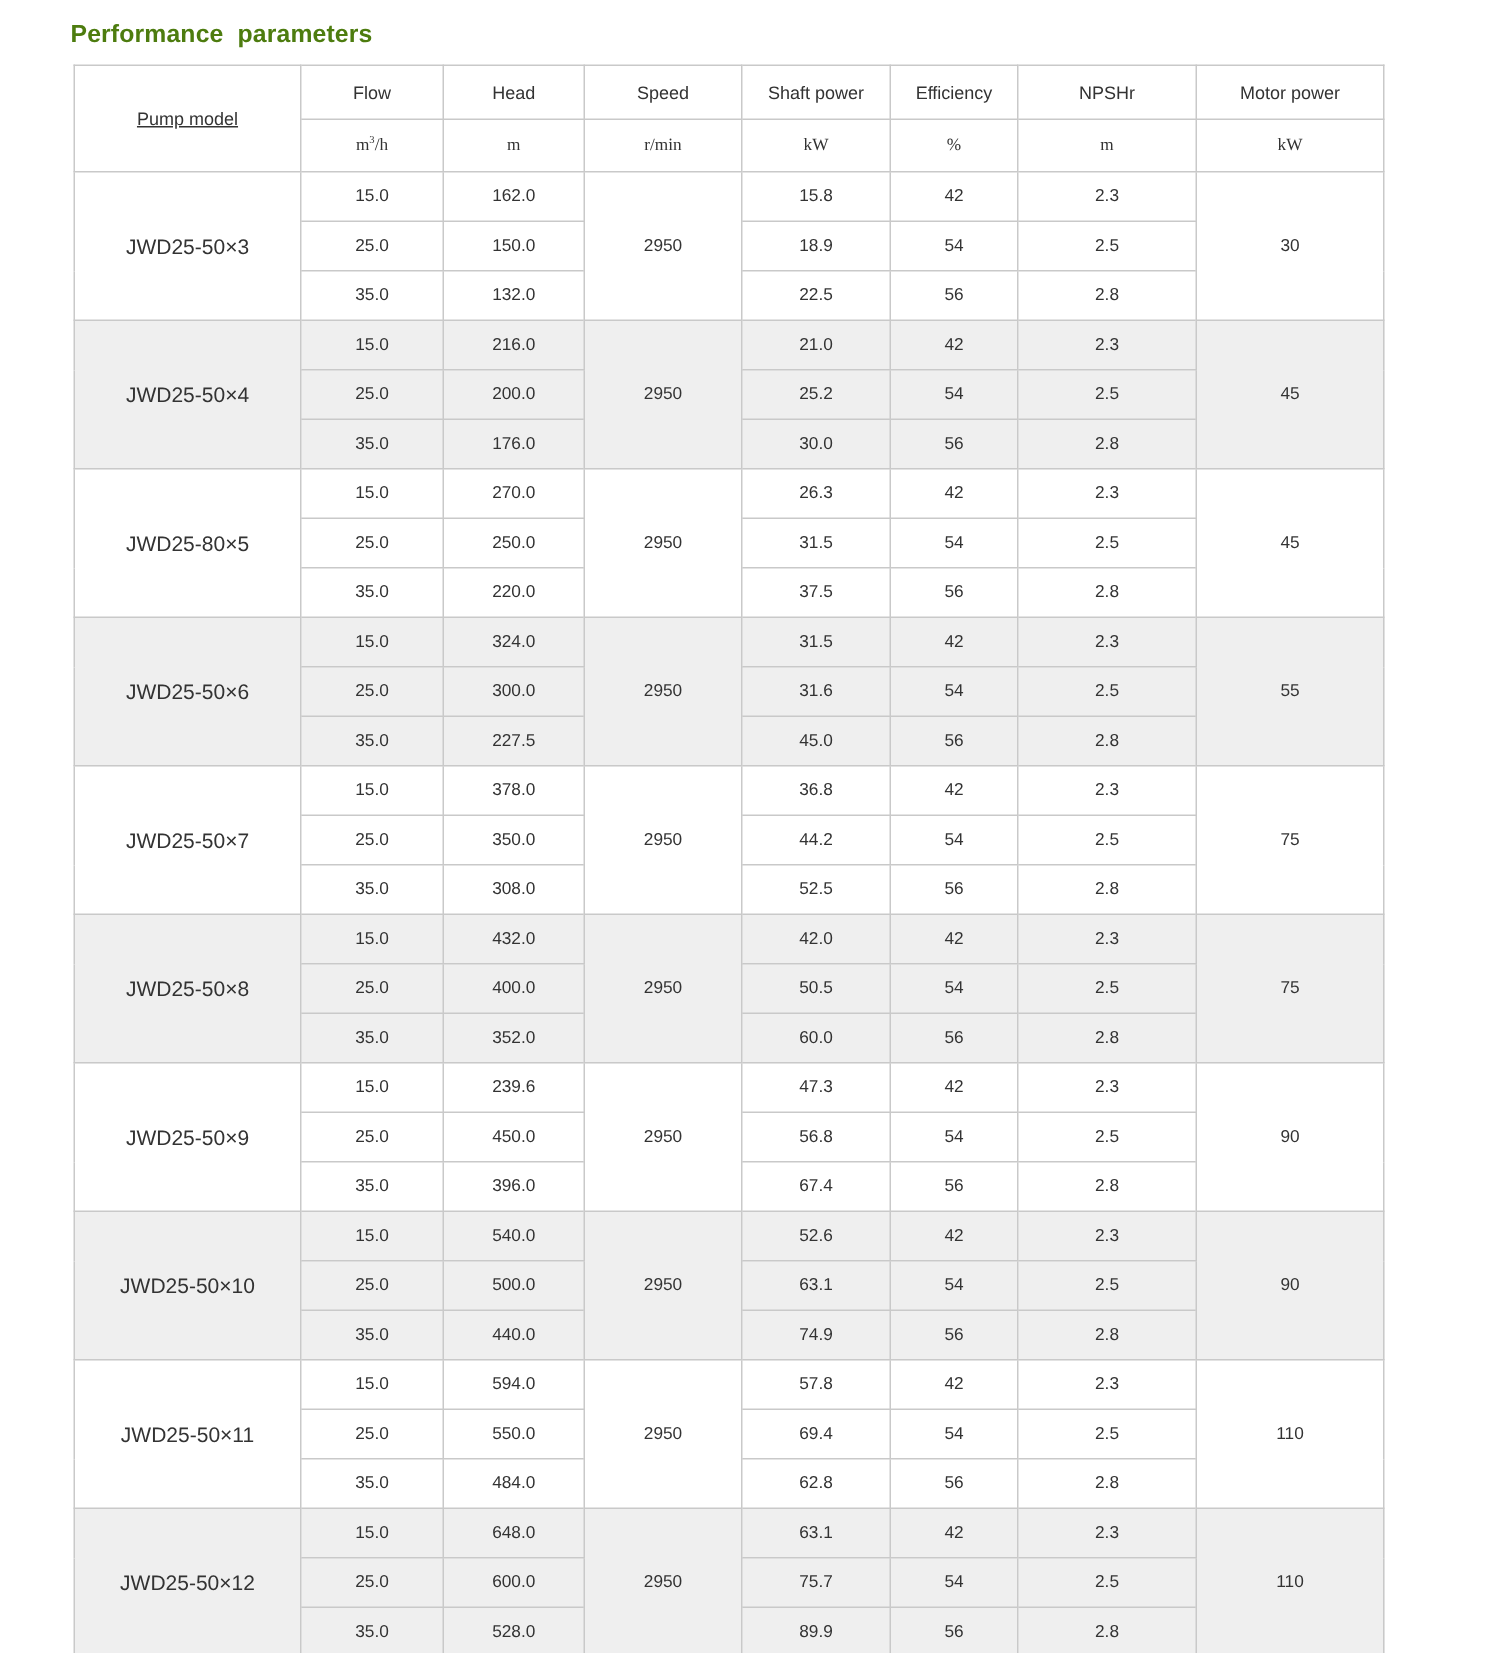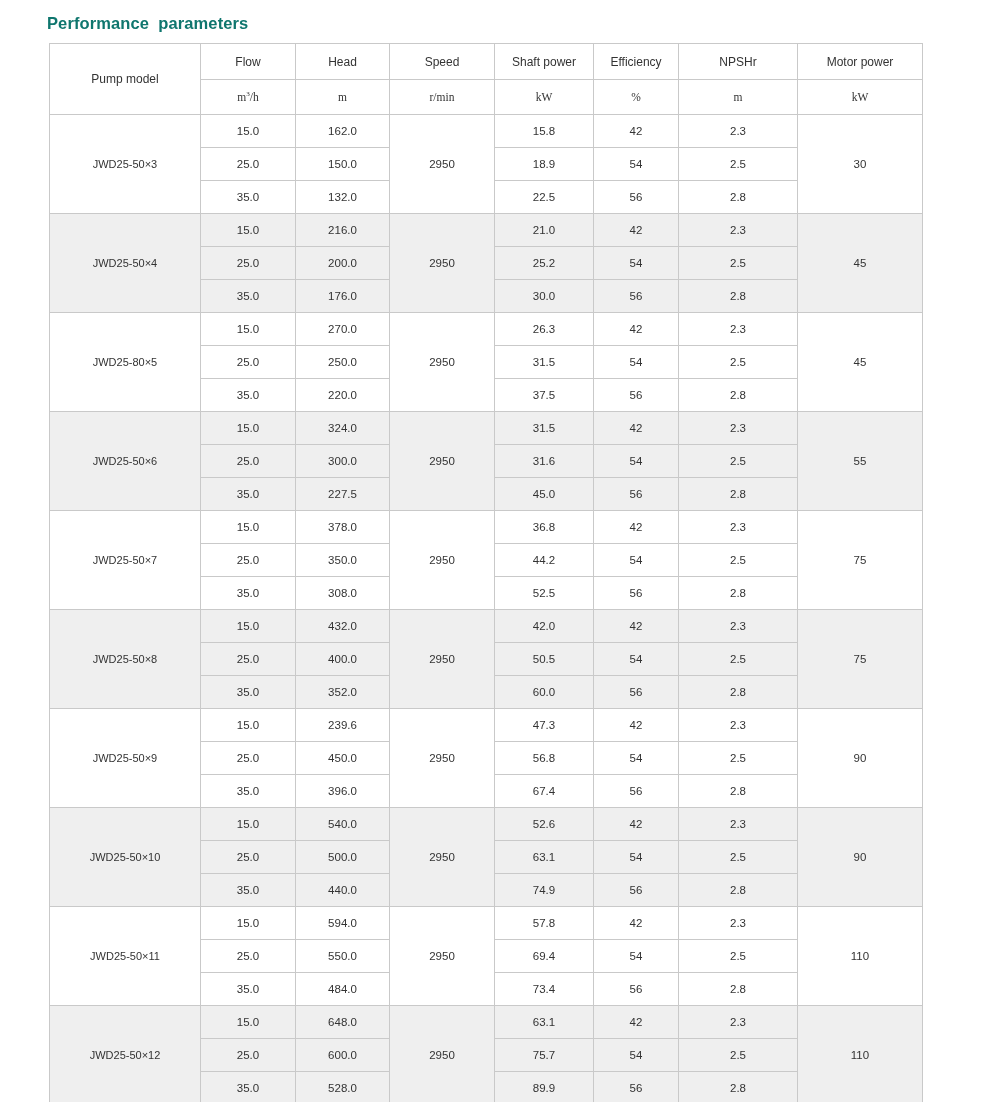--- a/index.html
+++ b/index.html
@@ -16,21 +16,21 @@
     overflow: hidden;
   }
 
   #page-title {
     position: absolute;
     left: 47px;
     top: 14px;
     font-size: 16.5px;
     font-weight: bold;
     letter-spacing: 0.1px;
-    color: #0f766e;
+    color: #4d7c0f;
     white-space: pre;
   }
 
   #table-wrap {
     position: absolute;
     left: 49px;
     top: 43px;
     width: 873px;
   }
 
@@ -63,36 +63,37 @@
     height: 35px;
     margin-left: 27px;
   }
   thead th.unit {
     height: 34px;
     font-size: 11.5px;
     font-family: Liberation Serif, serif;
   }
   thead th.pump-head {
     font-size: 12px;
+    text-decoration: underline;
   }
 
   tbody td {
     height: 32px;
     font-size: 11.5px;
   }
 
   tbody tr.shaded td {
     background: #efefef;
   }
   tbody tr.plain td {
     background: #ffffff;
   }
 
   td.model-cell {
-    font-size: 11px;
+    font-size: 14px;
     color: #333333;
   }
   td.speed-cell, td.motor-cell {
     font-size: 11.5px;
     color: #333333;
   }
 
   sup {
     font-size: 0.62em;
     vertical-align: super;
@@ -353,21 +354,21 @@
         <tr class="plain">
           <td>25.0</td>
           <td>550.0</td>
           <td>69.4</td>
           <td>54</td>
           <td>2.5</td>
         </tr>
         <tr class="plain">
           <td>35.0</td>
           <td>484.0</td>
-          <td>73.4</td>
+          <td>62.8</td>
           <td>56</td>
           <td>2.8</td>
         </tr>
         <tr class="shaded">
           <td class="model-cell" rowspan="3">JWD25-50×12</td>
           <td>15.0</td>
           <td>648.0</td>
           <td class="speed-cell" rowspan="3">2950</td>
           <td>63.1</td>
           <td>42</td>

